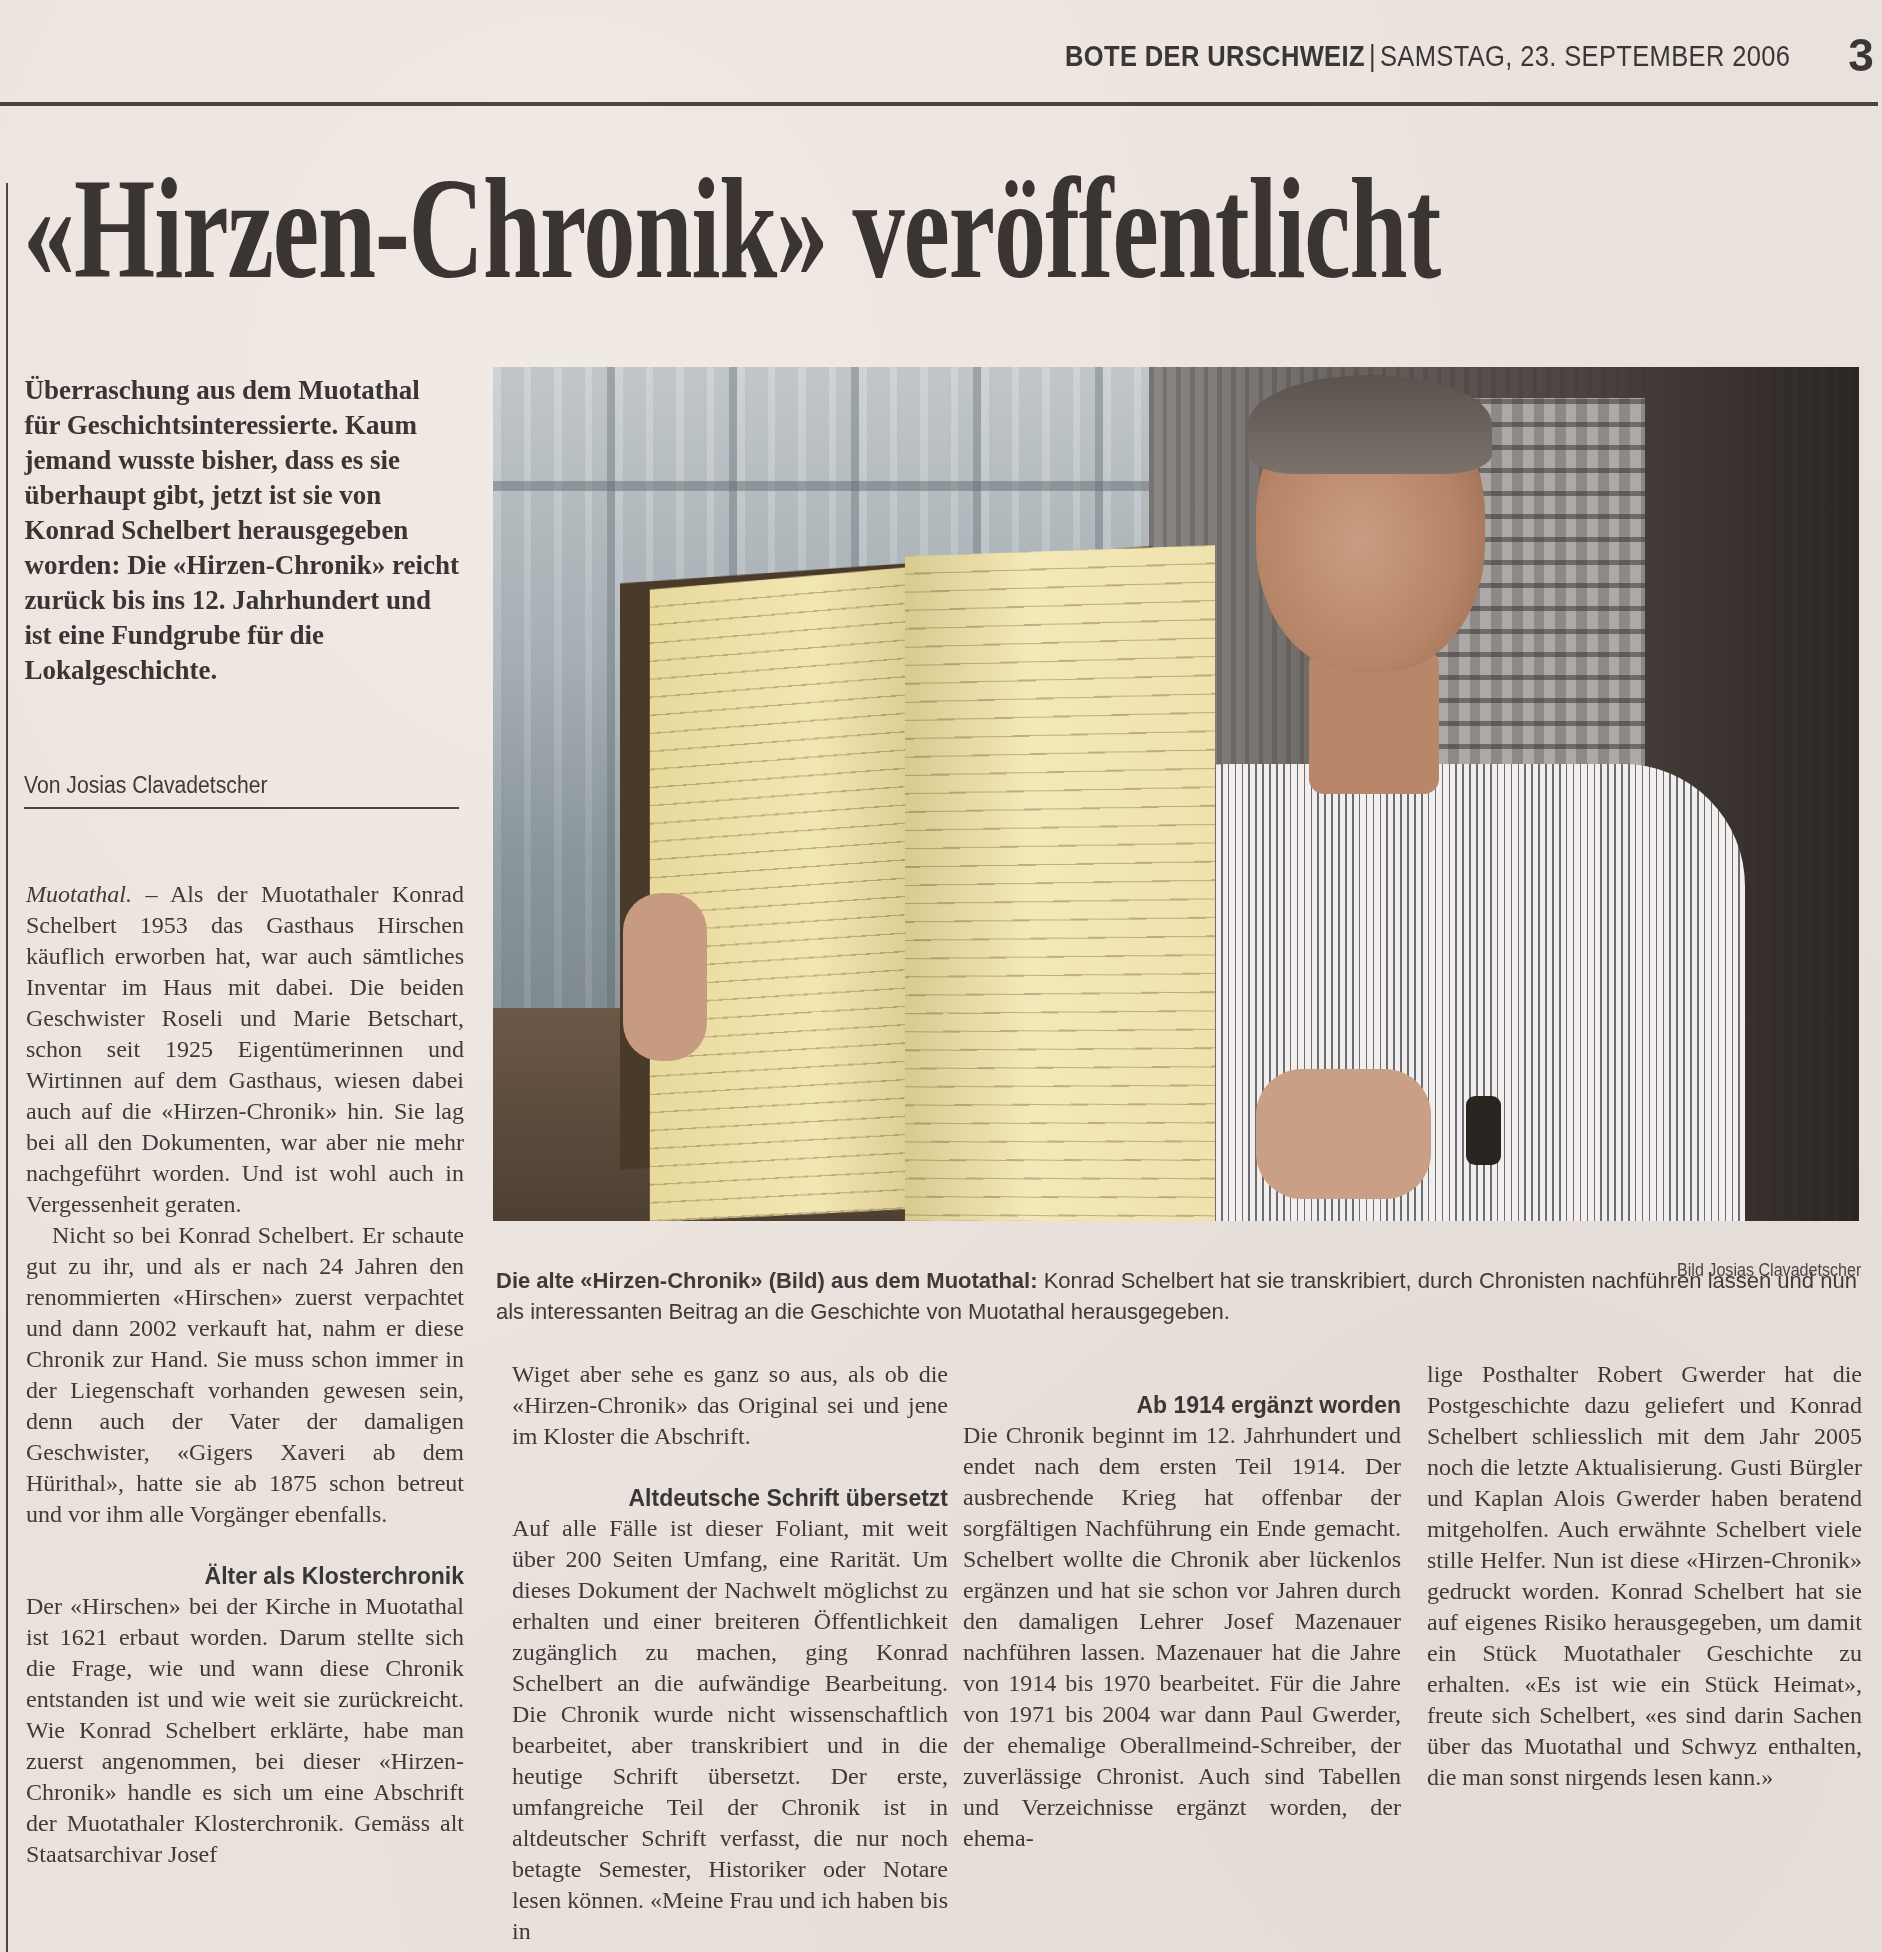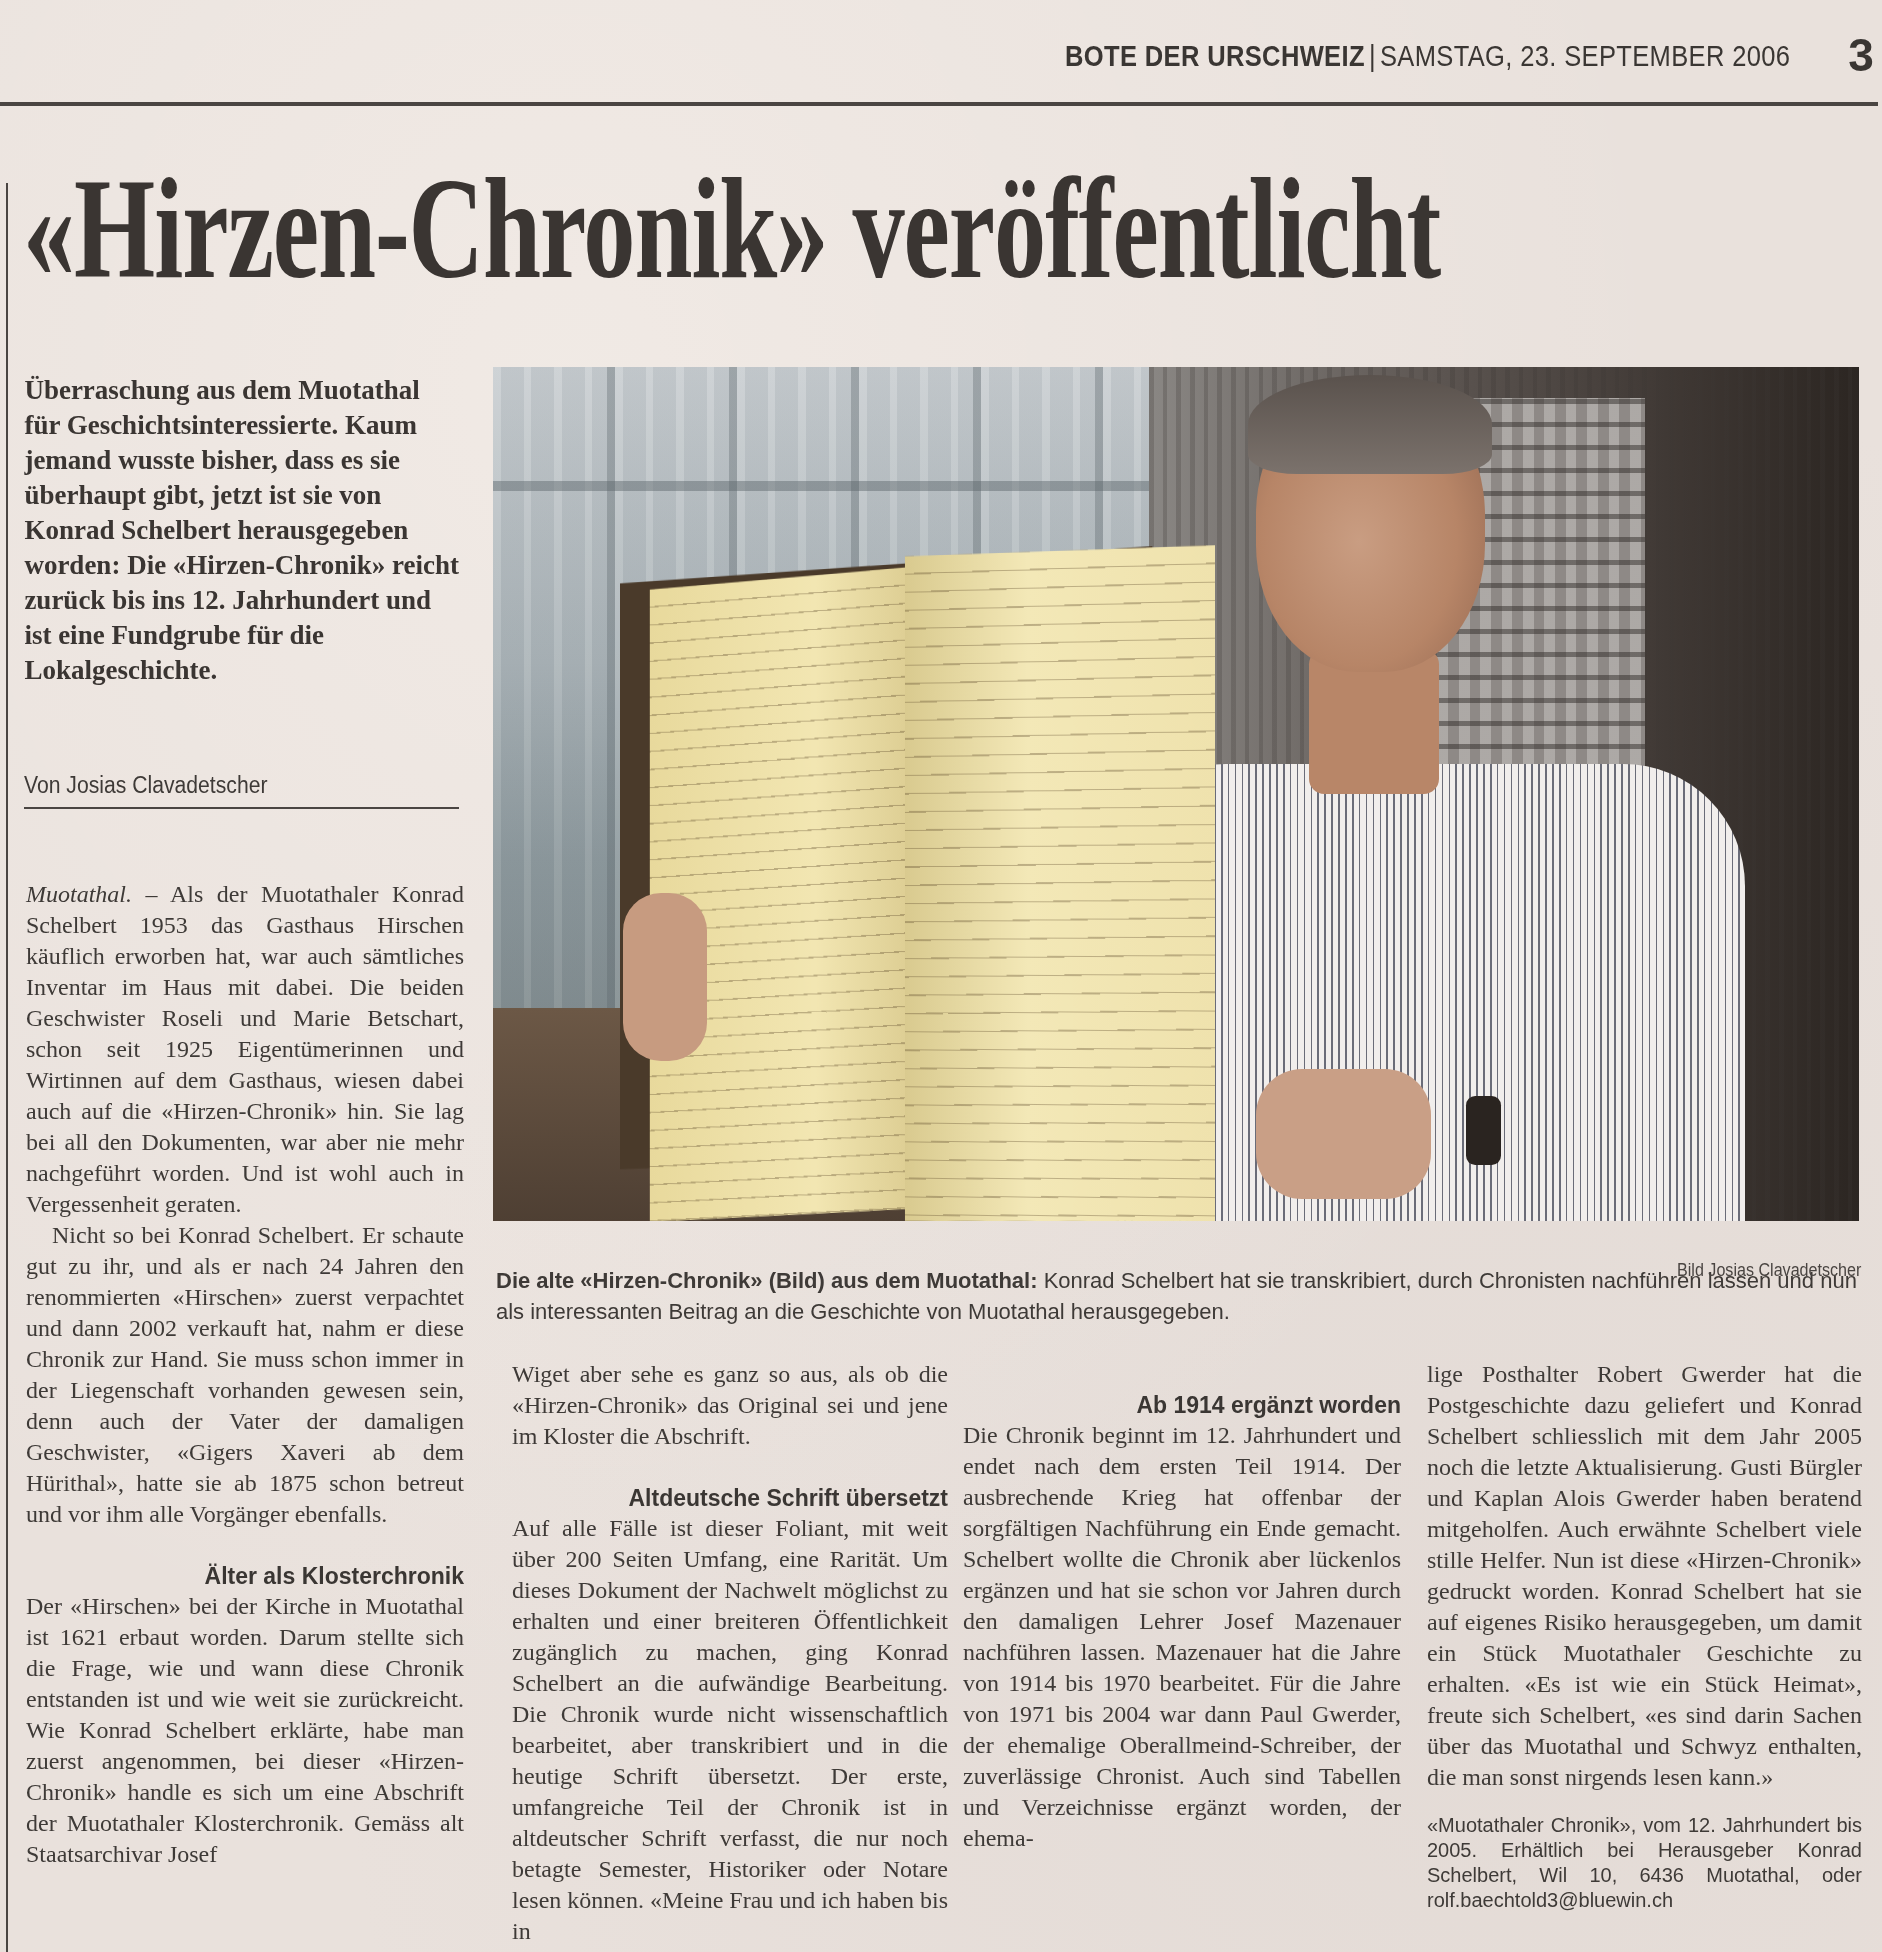--- a/index.html
+++ b/index.html
@@ -238,17 +238,16 @@
   </div>
 
   <div class="col col3">
     <div class="gap"></div>
     <h3>Ab 1914 ergänzt worden</h3>
     <p>Die Chronik beginnt im 12. Jahrhundert und endet nach dem ersten Teil 1914. Der ausbrechende Krieg hat offenbar der sorgfältigen Nachführung ein Ende gemacht. Schelbert wollte die Chronik aber lückenlos ergänzen und hat sie schon vor Jahren durch den damaligen Lehrer Josef Mazenauer nachführen lassen. Mazenauer hat die Jahre von 1914 bis 1970 bearbeitet. Für die Jahre von 1971 bis 2004 war dann Paul Gwerder, der ehemalige Oberallmeind-Schreiber, der zuverlässige Chronist. Auch sind Tabellen und Verzeichnisse ergänzt worden, der ehema-</p>
   </div>
 
   <div class="col col4">
     <p>lige Posthalter Robert Gwerder hat die Postgeschichte dazu geliefert und Konrad Schelbert schliesslich mit dem Jahr 2005 noch die letzte Aktualisierung. Gusti Bürgler und Kaplan Alois Gwerder haben beratend mitgeholfen. Auch erwähnte Schelbert viele stille Helfer. Nun ist diese «Hirzen-Chronik» gedruckt worden. Konrad Schelbert hat sie auf eigenes Risiko herausgegeben, um damit ein Stück Muotathaler Geschichte zu erhalten. «Es ist wie ein Stück Heimat», freute sich Schelbert, «es sind darin Sachen über das Muotathal und Schwyz enthalten, die man sonst nirgends lesen kann.»</p>
-    <div class="info">«Muotathaler Chronik», vom 12. Jahrhundert bis 2005. Erhältlich bei Herausgeber Konrad Schelbert, Wil 10, 6436 Muotathal, oder rolf.baechtold3@bluewin.ch</div>
   </div>
 
 </div>
 
 
 </body></html>

